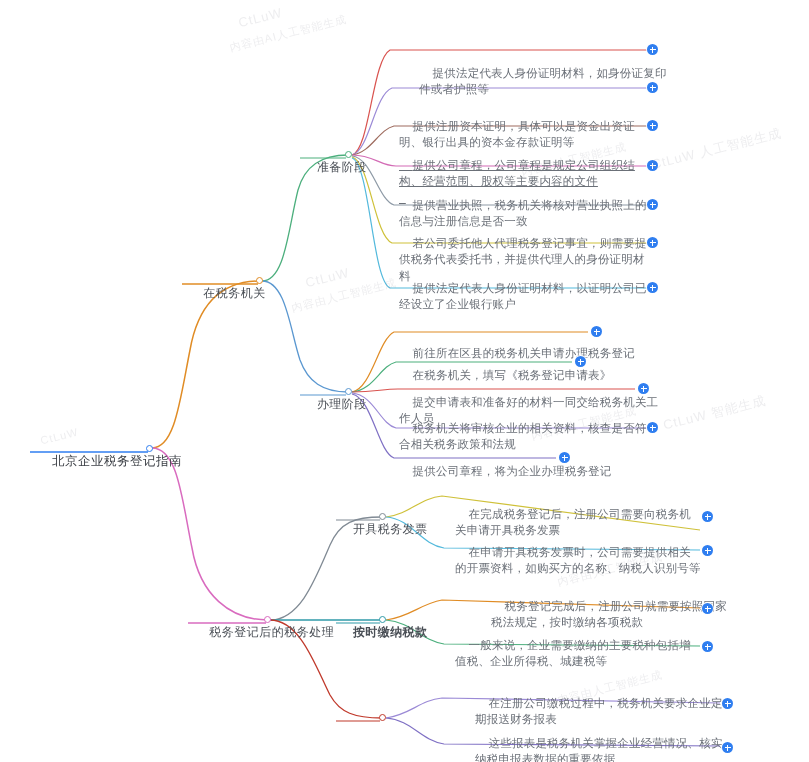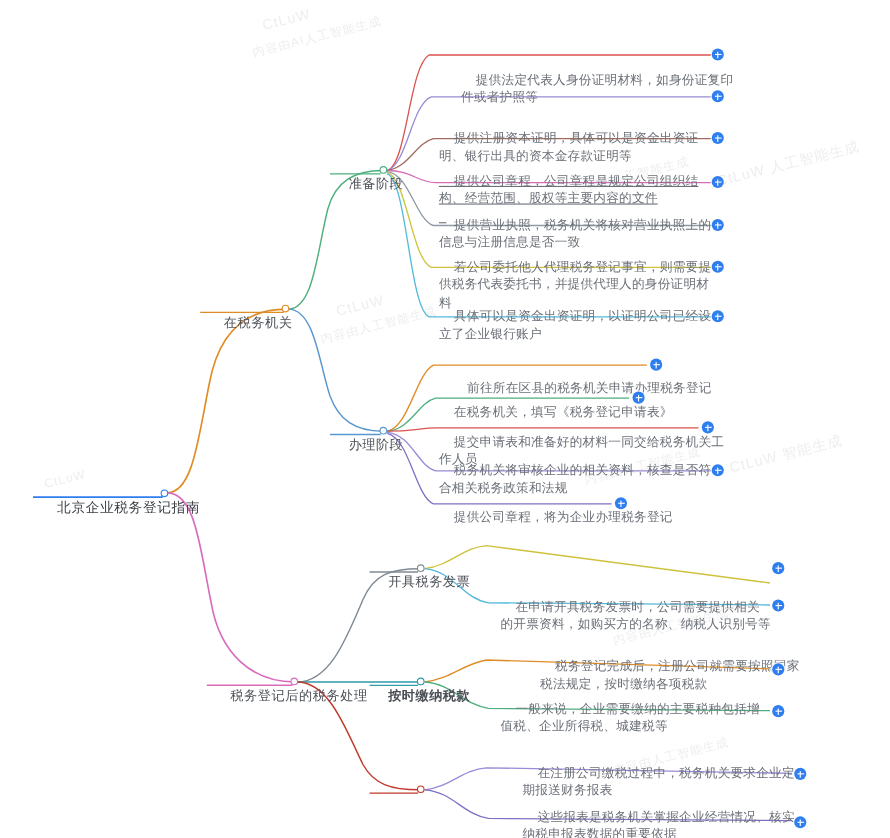--- a/index.html
+++ b/index.html
@@ -215,25 +215,25 @@
     <span>提供营业执照，税务机关将核对营业执照上的信息与注册信息是否一致</span>
   </div>
   <div class="collapse-btn" style="left:647px; top:199px;"></div>
 
   <div class="node leaf" style="left:399px; top:218px; width:250px;">
     <span>若公司委托他人代理税务登记事宜，则需要提供税务代表委托书，并提供代理人的身份证明材料</span>
   </div>
   <div class="collapse-btn" style="left:647px; top:237px;"></div>
 
   <div class="node leaf" style="left:399px; top:263px; width:250px;">
-    <span>具体可以是资金出资证明，以证明公司已经设立了企业银行账户</span>
+    <span>提供法定代表人身份证明材料，以证明公司已经设立了企业银行账户</span>
   </div>
   <div class="collapse-btn" style="left:647px; top:282px;"></div>
 
-  <div class="node leaf" style="left:399px; top:328px; width:260px;text-align:center;">
+  <div class="node leaf" style="left:399px; top:328px; width:260px;">
     <span>前往所在区县的税务机关申请办理税务登记</span>
   </div>
   <div class="collapse-btn" style="left:591px; top:326px;"></div>
 
   <div class="node leaf" style="left:399px; top:350px; width:260px;">
     <span>在税务机关，填写《税务登记申请表》</span>
   </div>
   <div class="collapse-btn" style="left:575px; top:356px;"></div>
 
   <div class="node leaf" style="left:399px; top:377px; width:260px;">
@@ -244,20 +244,23 @@
   <div class="node leaf" style="left:399px; top:403px; width:250px;">
     <span>税务机关将审核企业的相关资料，核查是否符合相关税务政策和法规</span>
   </div>
   <div class="collapse-btn" style="left:647px; top:422px;"></div>
 
   <div class="node leaf" style="left:399px; top:446px; width:260px;">
     <span>提供公司章程，将为企业办理税务登记</span>
   </div>
   <div class="collapse-btn" style="left:559px; top:452px;"></div>
 
+  <div class="node leaf" style="left:455px; top:489px; width:246px;">
+    <span>在完成税务登记后，注册公司需要向税务机关申请开具税务发票</span>
+  </div>
   <div class="collapse-btn" style="left:702px; top:511px;"></div>
 
   <div class="node leaf" style="left:455px; top:527px; width:246px;">
     <span>在申请开具税务发票时，公司需要提供相关的开票资料，如购买方的名称、纳税人识别号等</span>
   </div>
   <div class="collapse-btn" style="left:702px; top:545px;"></div>
 
   <div class="node leaf" style="left:455px; top:581px; width:246px;margin-left:36px;">
     <span>税务登记完成后，注册公司就需要按照国家税法规定，按时缴纳各项税款</span>
   </div>

